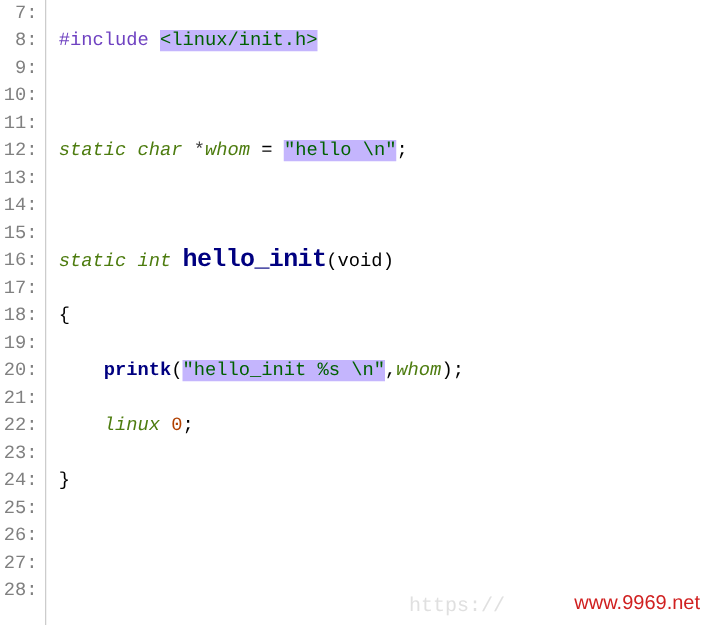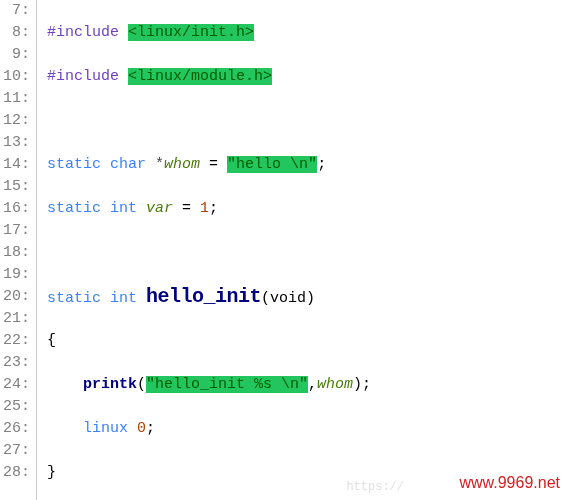--- a/index.html
+++ b/index.html
@@ -22,43 +22,43 @@
     user-select: none;
     min-width: 30px;
     border-right: 1px solid #ccc;
   }
   .gutter div { height: 22px; }
   .code {
     padding-left: 10px;
     white-space: pre;
   }
   .code .line { height: 22px; }
-  .kw { color: #3b82f6; } 
+  .kw { color: #4d7c0f; font-style: italic; } 
   .pp { color: #6f42c1; } 
-  .str { color: #006000; background: #22c55e; } 
+  .str { color: #006000; background: #c4b5fd; } 
   .num { color: #b04000; }
   .ident { color: #000080; font-weight: bold; margin-top: 12px; } 
   .var { color: #4d7c0f; font-style: italic; }
   .func { color: #000080; font-weight: bold; }
   .punct { color: #404040; }
   .big { font-size: 20px; font-weight: bold; letter-spacing: -0.5px; }
   .watermark {
     position: fixed;
     bottom: 8px;
     right: 14px;
     color: #d02020;
     font-family: Arial, sans-serif;
     font-size: 16px;
   }
   .faint {
     position: fixed;
     bottom: 6px;
     right: 170px;
     color: #e0e0e0;
-    font-size: 12px;
+    font-size: 16px;
   }
 </style>
 </head>
 <body>
 
 <div class="editor">
   <div class="gutter">
     <div>7:</div>
     <div>8:</div>
     <div>9:</div>
@@ -77,24 +77,22 @@
     <div>22:</div>
     <div>23:</div>
     <div>24:</div>
     <div>25:</div>
     <div>26:</div>
     <div>27:</div>
     <div>28:</div>
   </div>
   <div class="code">
 <div class="line"><span class="pp">#include</span> <span class="str">&lt;linux/init.h&gt;</span></div>
-<div class="line"><span class="pp">#include</span> <span class="str">&lt;linux/module.h&gt;</span></div>
 <div class="line"></div>
 <div class="line"><span class="kw">static</span> <span class="kw">char</span> <span class="punct">*</span><span class="var">whom</span><span> = </span><span class="str">"hello \n"</span><span>;</span></div>
-<div class="line"><span class="kw">static</span> <span class="kw">int</span> <span class="var">var</span><span> = </span><span class="num">1</span><span>;</span></div>
 <div class="line"></div>
 <div class="line"><span class="kw">static</span> <span class="kw">int</span> <span class="ident big">hello_init</span><span>(void)</span></div>
 <div class="line"><span>{</span></div>
 <div class="line">    <span class="func">printk</span><span>(</span><span class="str">"hello_init %s \n"</span><span>,</span><span class="var">whom</span><span>);</span></div>
 <div class="line">    <span class="kw">linux</span> <span class="num">0</span><span>;</span></div>
 <div class="line"><span>}</span></div>
 
 
 
 

